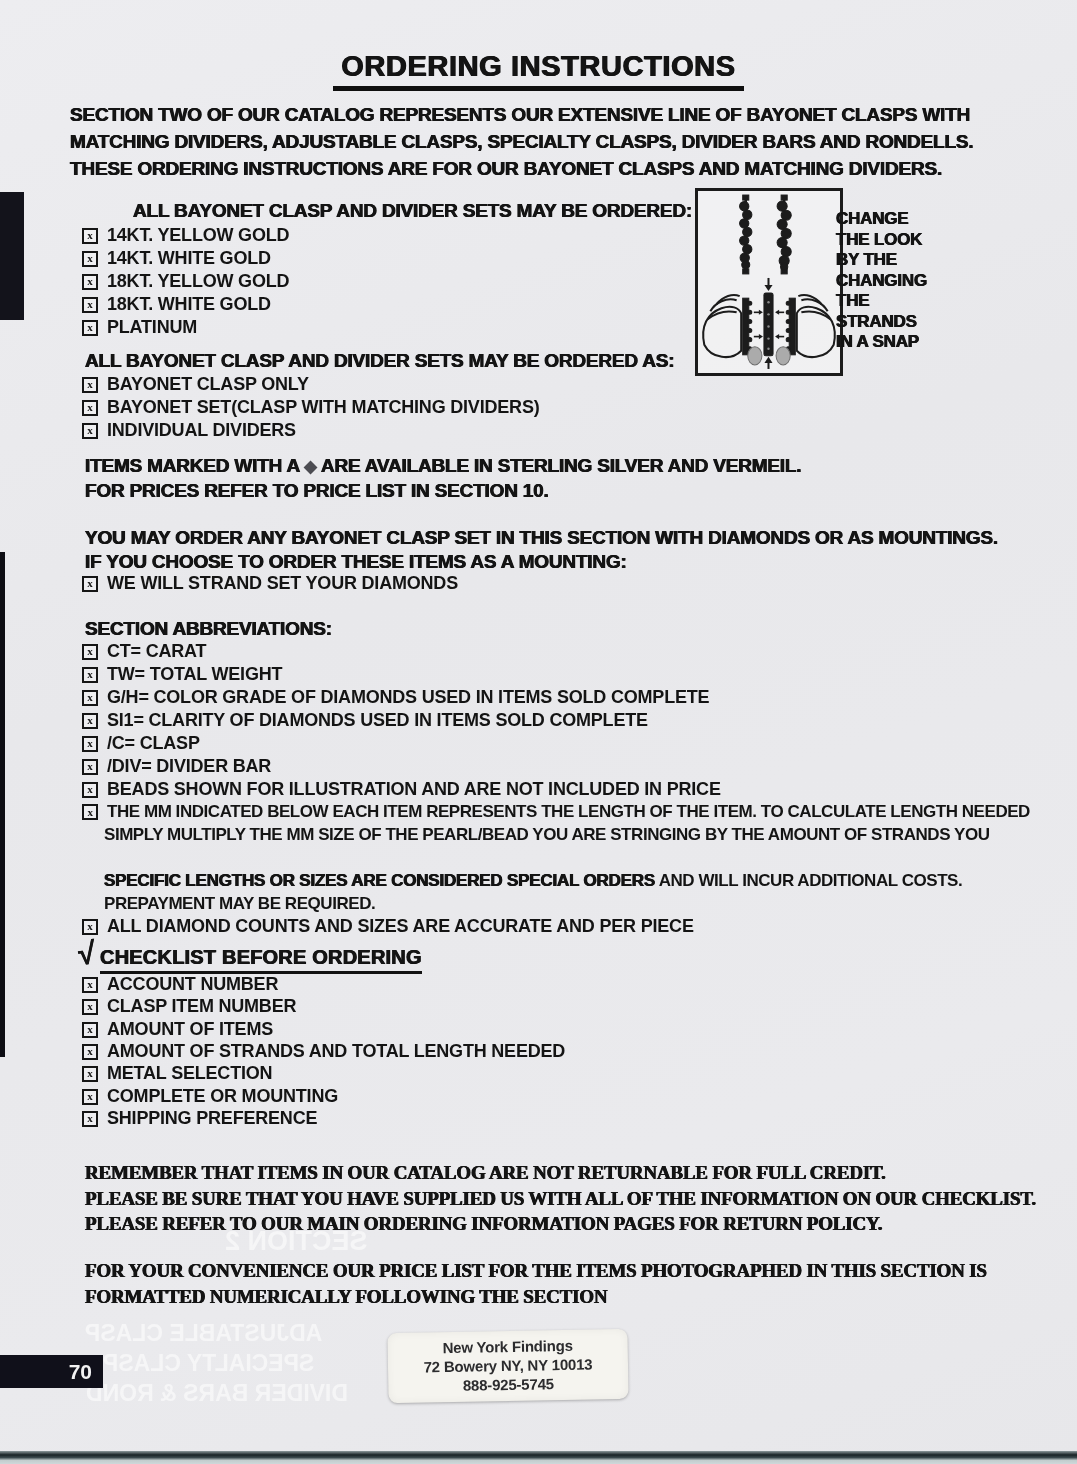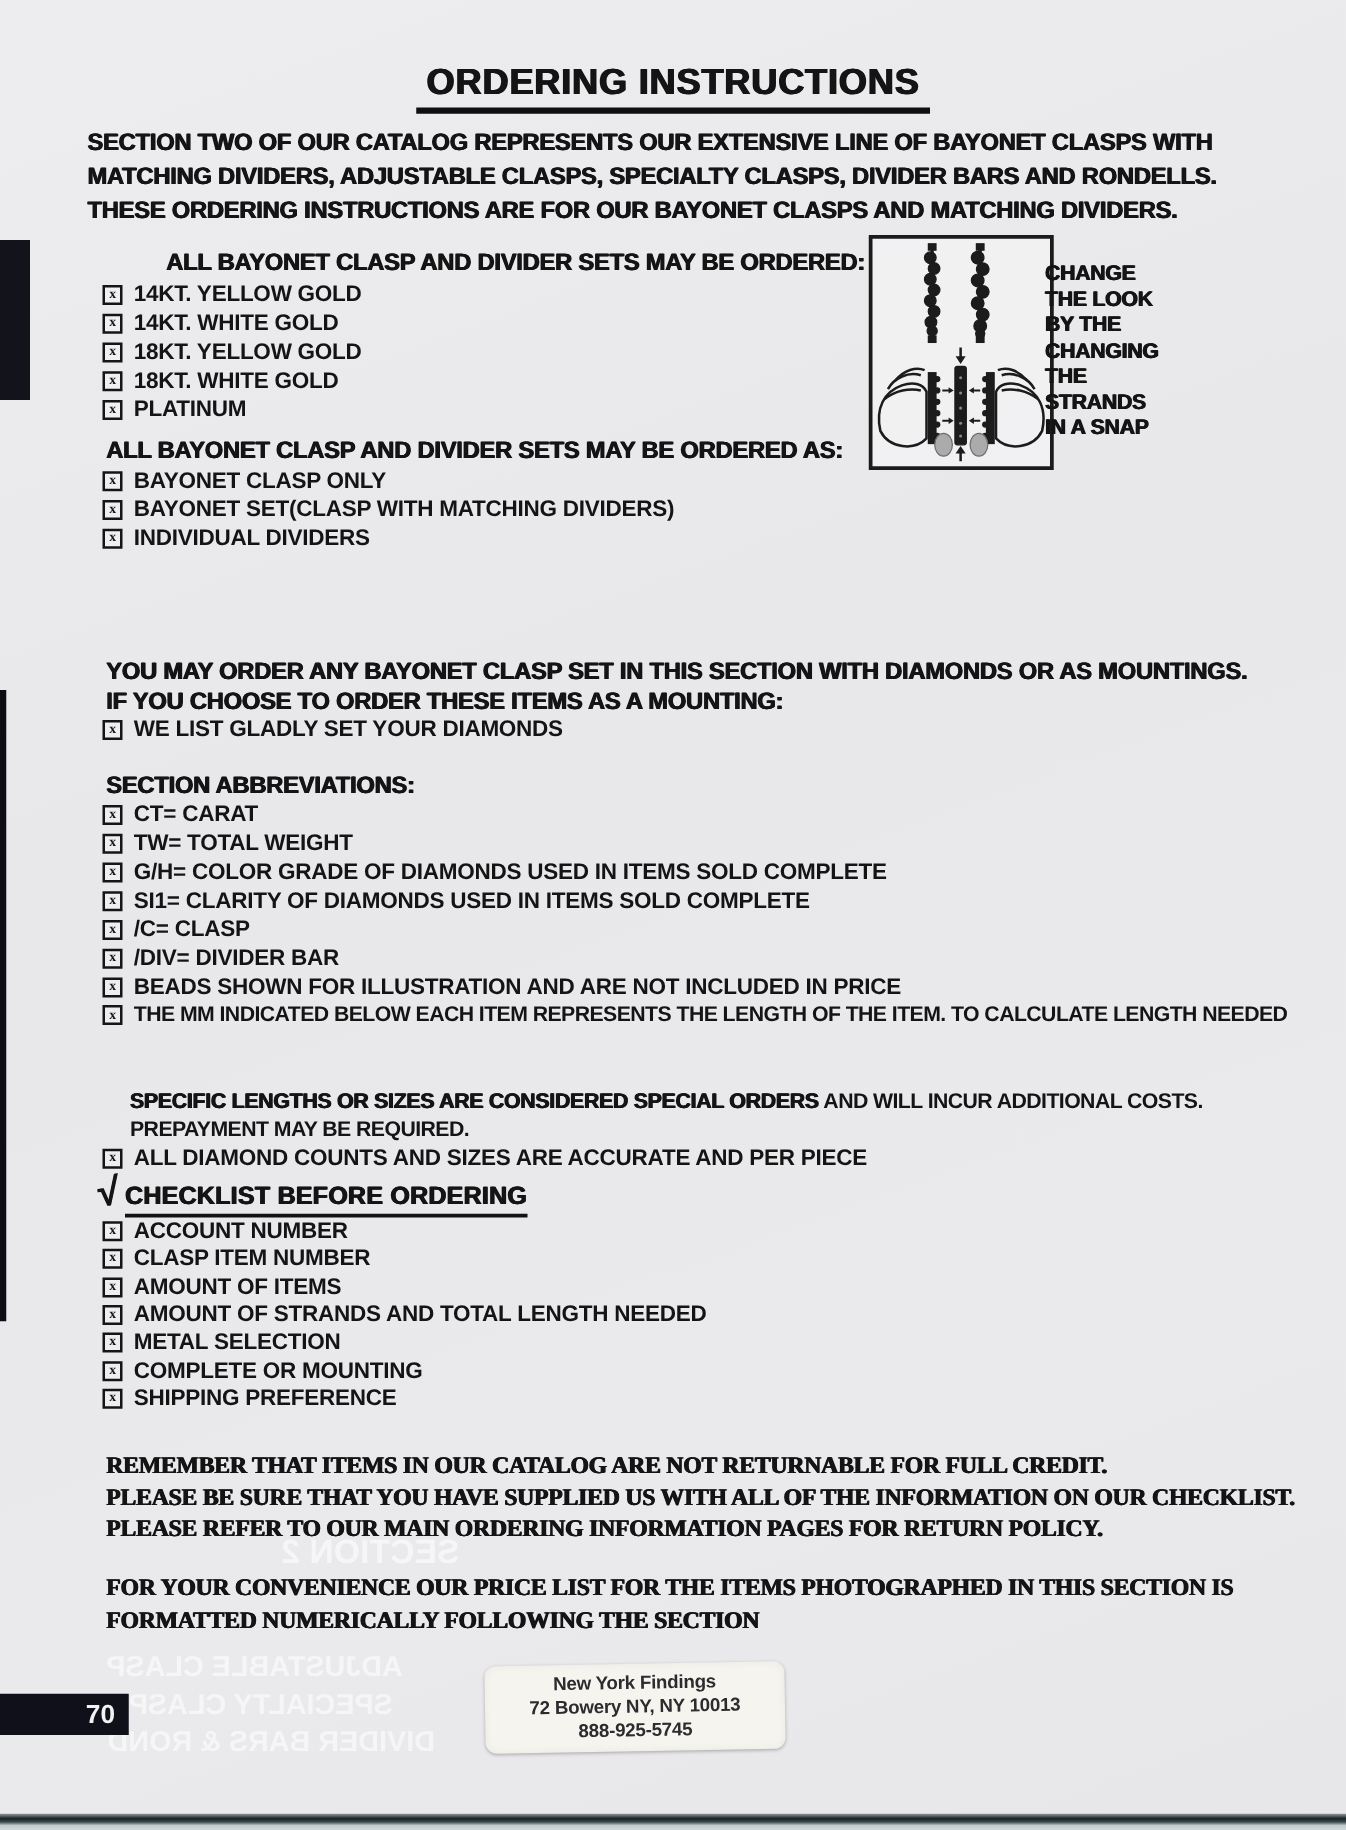--- a/index.html
+++ b/index.html
@@ -196,28 +196,32 @@
   </div>
   <div class="abs row s18" style="left:82px;top:397px;">
     <span class="cb">x</span>
     <span>BAYONET SET(CLASP WITH MATCHING DIVIDERS)</span>
   </div>
   <div class="abs row s18" style="left:82px;top:420px;">
     <span class="cb">x</span>
     <span>INDIVIDUAL DIVIDERS</span>
   </div>
 
+  <div class="abs hv s19 lh24" style="left:85px;top:454px;">
+    <div><span>ITEMS MARKED WITH A</span><span class="dia">◆</span><span>ARE AVAILABLE IN STERLING SILVER AND VERMEIL.</span></div>
+    <div>FOR PRICES REFER TO PRICE LIST IN SECTION 10.</div>
+  </div>
 
   <div class="abs hv s19 lh24" style="left:85px;top:526px;">
     <div>YOU MAY ORDER ANY BAYONET CLASP SET IN THIS SECTION WITH DIAMONDS OR AS MOUNTINGS.</div>
     <div>IF YOU CHOOSE TO ORDER THESE ITEMS AS A MOUNTING:</div>
   </div>
   <div class="abs row s18" style="left:82px;top:573px;">
     <span class="cb">x</span>
-    <span>WE LIST GLADLY SET YOUR DIAMONDS</span>
+    <span>WE WILL STRAND SET YOUR DIAMONDS</span>
   </div>
 
   <div class="abs hv s19" style="left:85px;top:618px;">SECTION ABBREVIATIONS:</div>
   <div class="abs row s18" style="left:82px;top:641px;">
     <span class="cb">x</span>
     <span>CT= CARAT</span>
   </div>
   <div class="abs row s18" style="left:82px;top:664px;">
     <span class="cb">x</span>
     <span>TW= TOTAL WEIGHT</span>
@@ -240,20 +244,21 @@
   </div>
   <div class="abs row s18" style="left:82px;top:779px;">
     <span class="cb">x</span>
     <span>BEADS SHOWN FOR ILLUSTRATION AND ARE NOT INCLUDED IN PRICE</span>
   </div>
 
   <div class="abs row s17" style="left:82px;top:802px;">
     <span class="cb">x</span>
     <span>THE MM INDICATED BELOW EACH ITEM REPRESENTS THE LENGTH OF THE ITEM. TO CALCULATE LENGTH NEEDED</span>
   </div>
+  <div class="abs s17 mmind" style="top:825px;">SIMPLY MULTIPLY THE MM SIZE OF THE PEARL/BEAD YOU ARE STRINGING BY THE AMOUNT OF STRANDS YOU</div>
   <div class="abs s17 mmind" style="top:871px;">
     <span class="hv">SPECIFIC LENGTHS OR SIZES ARE CONSIDERED SPECIAL ORDERS</span><span> AND WILL INCUR ADDITIONAL COSTS.</span>
   </div>
   <div class="abs s17 mmind" style="top:894px;">PREPAYMENT MAY BE REQUIRED.</div>
   <div class="abs row s18" style="left:82px;top:916px;">
     <span class="cb">x</span>
     <span>ALL DIAMOND COUNTS AND SIZES ARE ACCURATE AND PER PIECE</span>
   </div>
 
   <div class="abs chk-head">

